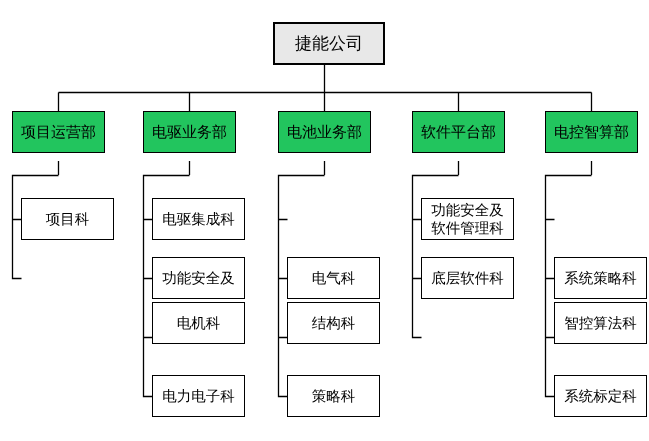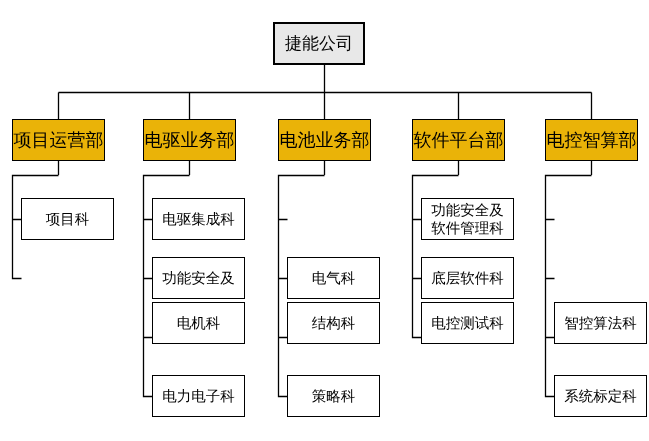--- a/index.html
+++ b/index.html
@@ -13,28 +13,28 @@
   .box{
     position:absolute;
     box-sizing:border-box;
     display:flex;align-items:center;justify-content:center;
     text-align:center;
     color:#000;
     white-space:pre-line;
     line-height:1.25;
   }
   .root{
-    left:273px;top:22px;width:92px;height:43px;
+    left:273px;top:22px;width:112px;height:43px;
     background:#e8e8e8;border:2px solid #000;
     font-size:17px;
   }
   .dept{
-    top:119px;width:93px;height:42px;
-    background:#eab308;border:1.5px solid #000;
-    font-size:18px;
+    top:111px;width:93px;height:42px;
+    background:#22c55e;border:1.5px solid #000;
+    font-size:15px;
   }
   .leaf{
     width:93px;height:42px;
     background:#ffffff;border:1px solid #000;
     font-size:14.5px;
   }
   .dept.c1{left:12px}  .dept.c2{left:143px} .dept.c3{left:278px} .dept.c4{left:412px} .dept.c5{left:545px}
   .leaf.c1{left:21px}  .leaf.c2{left:152px} .leaf.c3{left:287px} .leaf.c4{left:421px} .leaf.c5{left:554px}
   .r1{top:198px}.r2{top:257px}.r3{top:302px}.r4{top:375px}
   #wires{
@@ -78,18 +78,18 @@
   <div class="box leaf c2 r3">电机科</div>
   <div class="box leaf c2 r4">电力电子科</div>
 
   <div class="box leaf c3 r2">电气科</div>
   <div class="box leaf c3 r3">结构科</div>
   <div class="box leaf c3 r4">策略科</div>
 
   <div class="box leaf c4 r1">功能安全及
 软件管理科</div>
   <div class="box leaf c4 r2">底层软件科</div>
-  <div class="box leaf c4 r3">电控测试科</div>
 
+  <div class="box leaf c5 r2">系统策略科</div>
   <div class="box leaf c5 r3">智控算法科</div>
   <div class="box leaf c5 r4">系统标定科</div>
 
 </div>
 
 </body></html>

